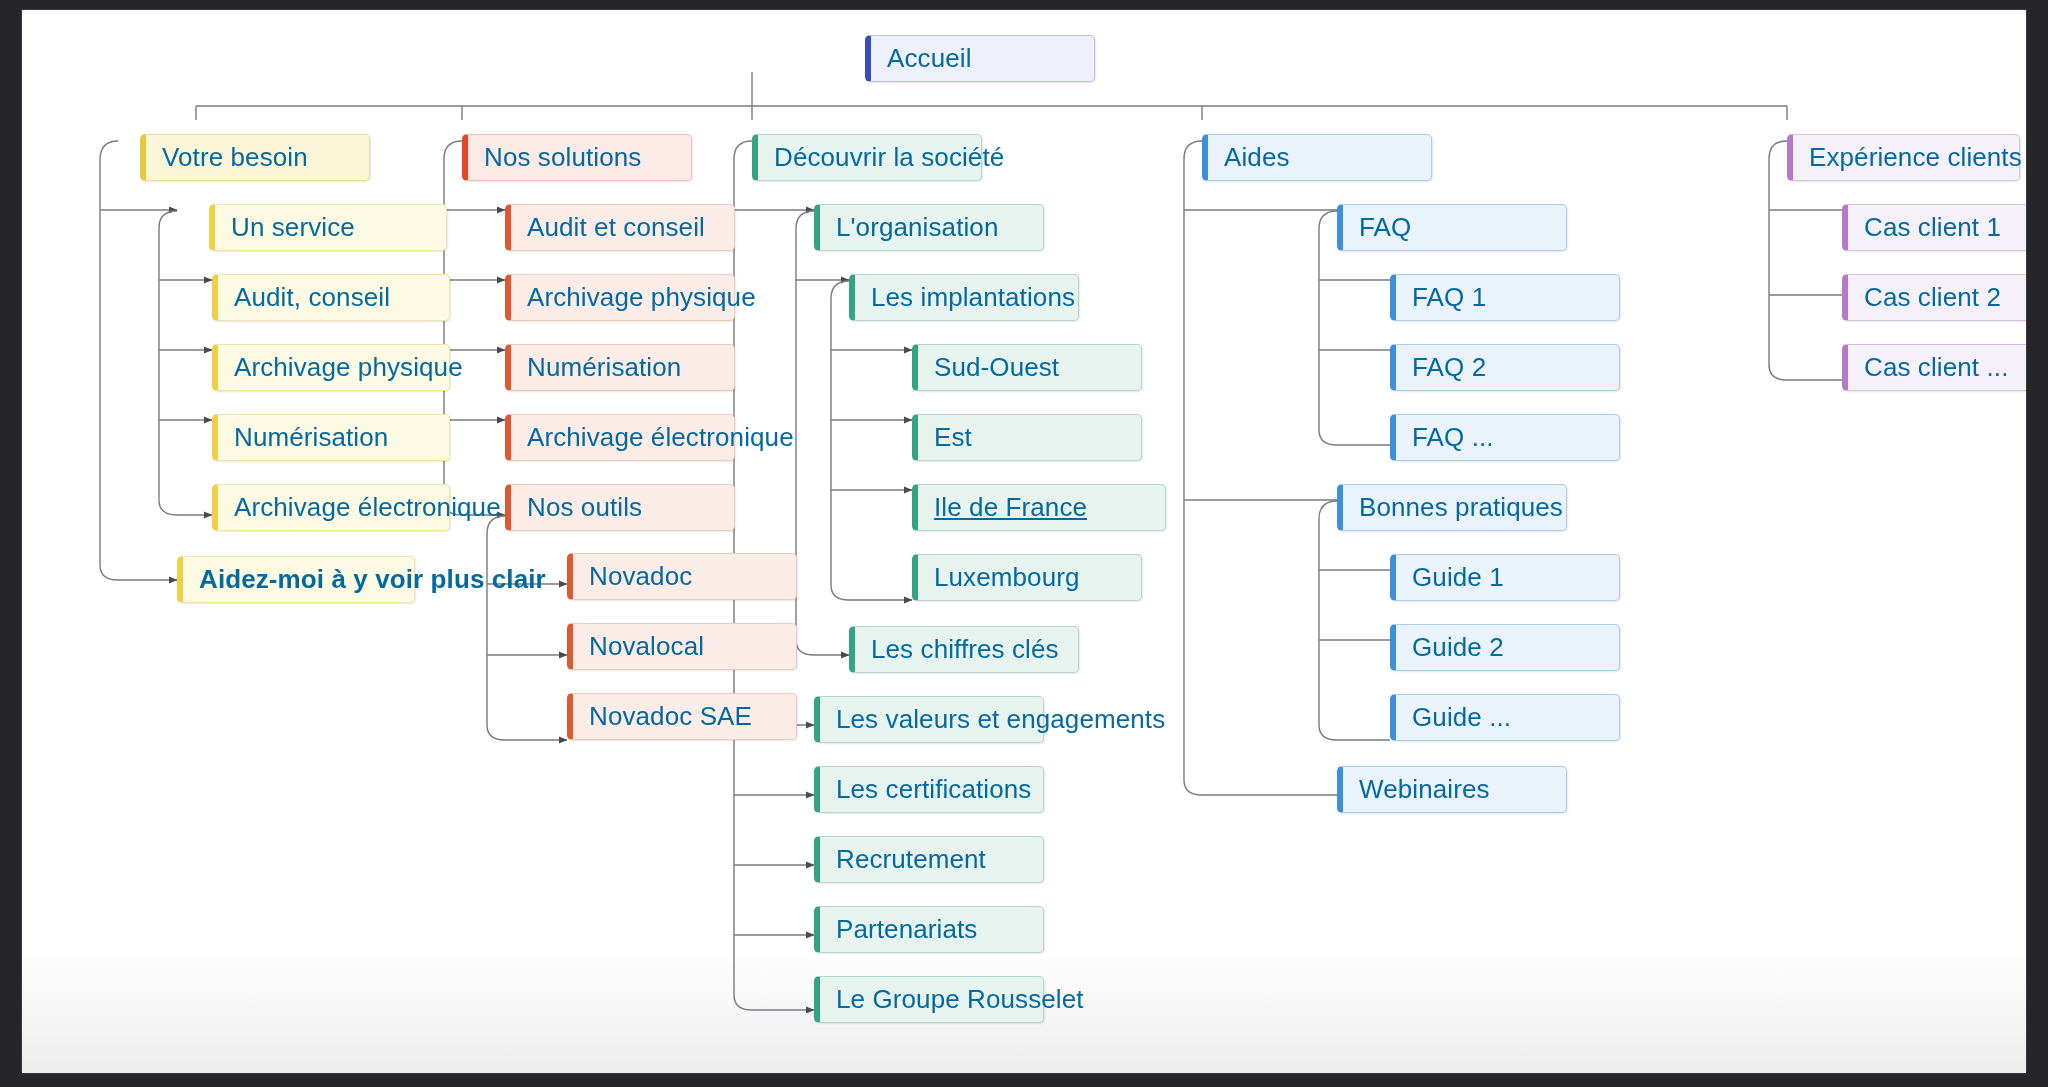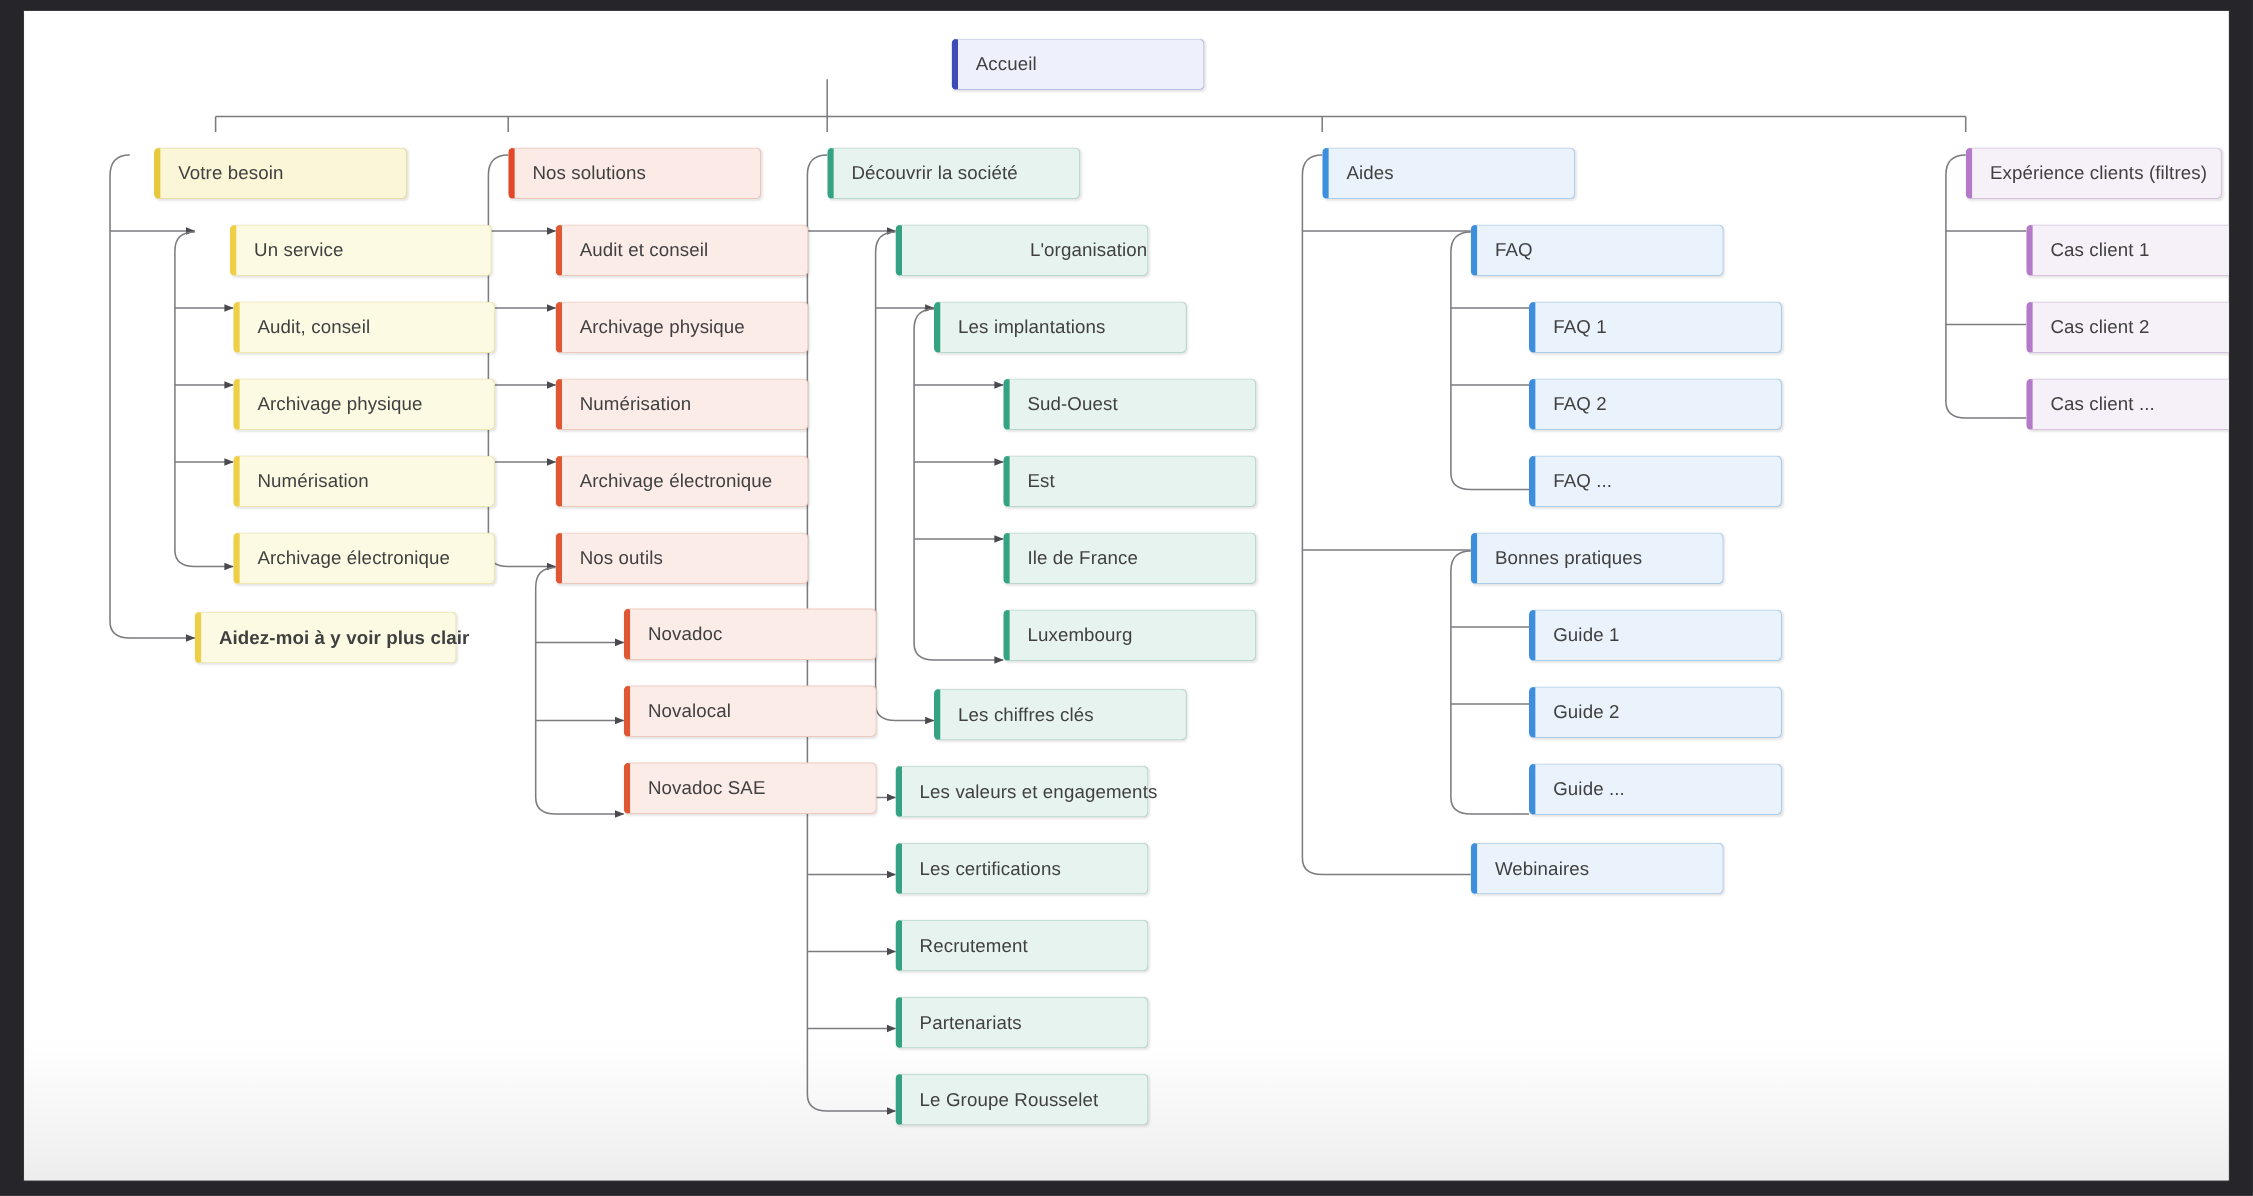--- a/index.html
+++ b/index.html
@@ -31,22 +31,22 @@
   }
   .node {
     position: absolute;
     box-sizing: border-box;
     border-radius: 5px;
     border-width: 1px;
     border-style: solid;
     border-left-width: 6px;
     display: flex;
     align-items: center;
-    font-size: 17px;
-    color: #404040;
+    font-size: 26px;
+    color: #0369a1;
     letter-spacing: 0.1px;
     padding-left: 16px;
     box-shadow: 1px 1px 2px rgba(0,0,0,0.10);
     white-space: nowrap;
   }
   
   .c-root  { background:#eef0fb; border-color:#b9c0e8; border-left-color:#3d4db7; }
   .c-yellowHead { background:#fbf6d8; border-color:#e8dda0; border-left-color:#e8c93b; }
   .c-yellow{ background:#fcfae3; border-color:#eee6ae; border-left-color:#eecf45; }
   .c-redHead { background:#fbeae5; border-color:#eec4b6; border-left-color:#e2472a; }
@@ -181,33 +181,33 @@
     <div class="node c-red" style="left:545px; top:613px; width:230px; height:47px;">
       <span>Novalocal</span>
     </div>
     <div class="node c-red" style="left:545px; top:683px; width:230px; height:47px;">
       <span>Novadoc SAE</span>
     </div>
 
     <div class="node c-green" style="left:730px; top:124px; width:230px; height:47px;">
       <span>Découvrir la société</span>
     </div>
-    <div class="node c-green" style="left:792px; top:194px; width:230px; height:47px;justify-content:flex-end;">
+    <div class="node c-green" style="left:792px; top:194px; width:230px; height:47px;">
       <span>L'organisation</span>
     </div>
     <div class="node c-green" style="left:827px; top:264px; width:230px; height:47px;">
       <span>Les implantations</span>
     </div>
     <div class="node c-green" style="left:890px; top:334px; width:230px; height:47px;">
       <span>Sud-Ouest</span>
     </div>
     <div class="node c-green" style="left:890px; top:404px; width:230px; height:47px;">
       <span>Est</span>
     </div>
-    <div class="node c-green" style="left:890px; top:474px; width:230px; height:47px;">
+    <div class="node c-green" style="left:890px; top:474px; width:254px; height:47px;text-decoration:underline;">
       <span>Ile de France</span>
     </div>
     <div class="node c-green" style="left:890px; top:544px; width:230px; height:47px;">
       <span>Luxembourg</span>
     </div>
     <div class="node c-green" style="left:827px; top:616px; width:230px; height:47px;">
       <span>Les chiffres clés</span>
     </div>
     <div class="node c-green" style="left:792px; top:686px; width:230px; height:47px;">
       <span>Les valeurs et engagements</span>

